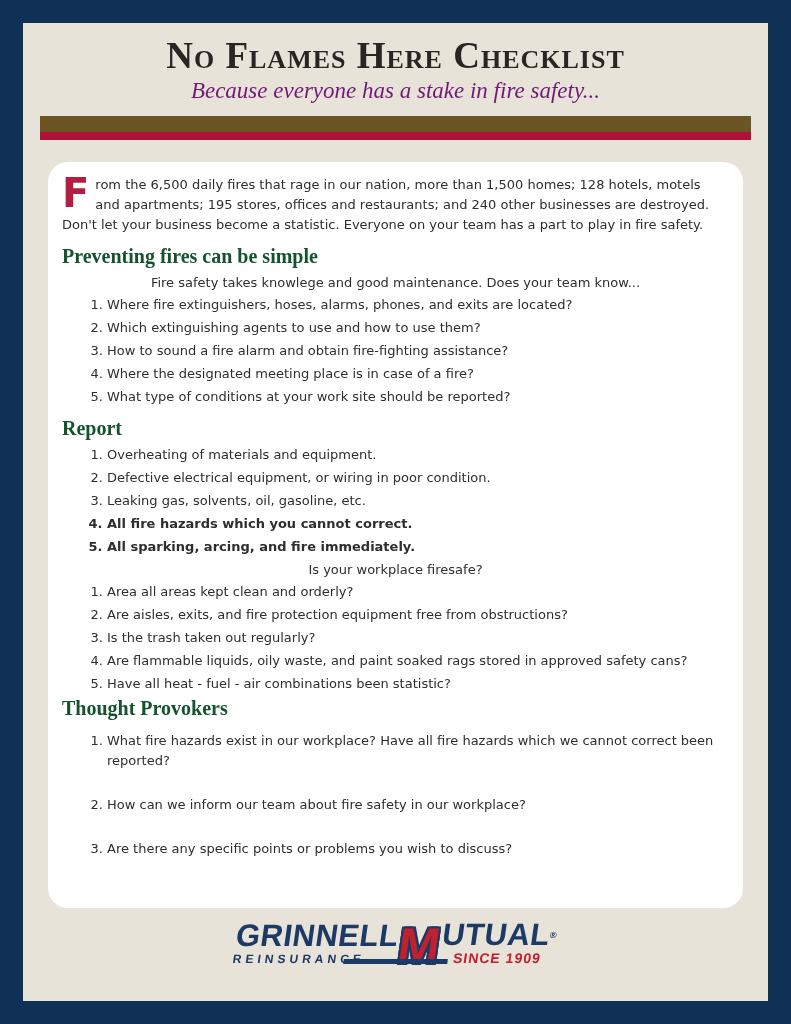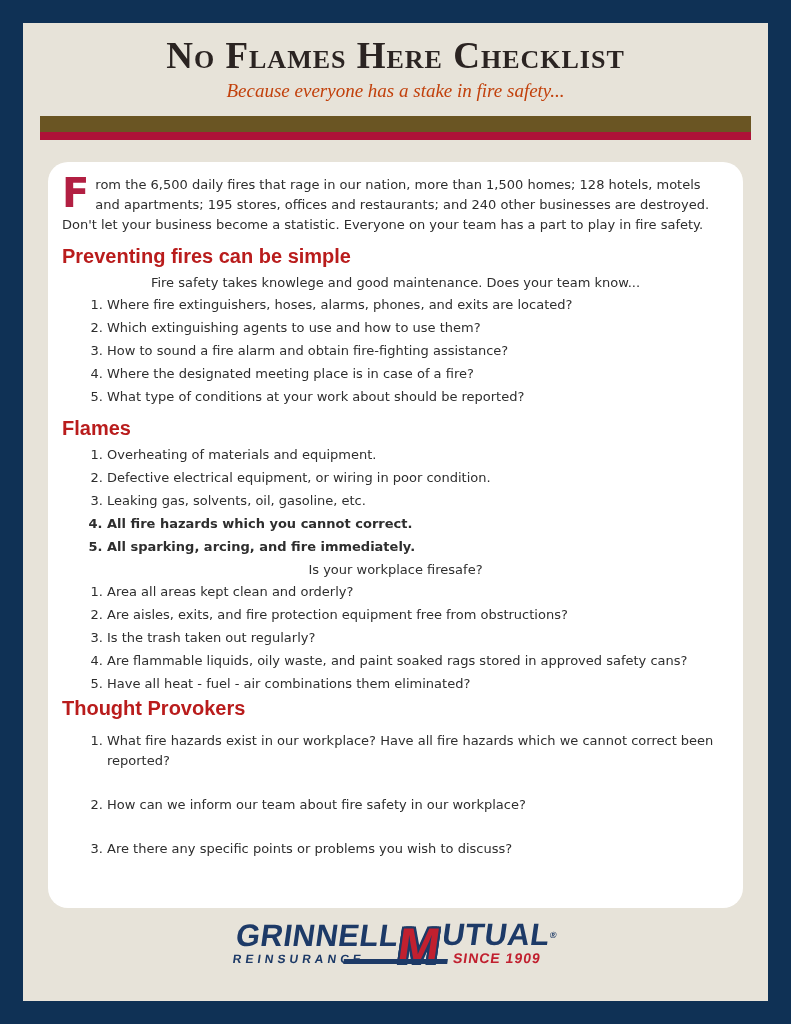--- a/index.html
+++ b/index.html
@@ -22,23 +22,23 @@
     font-variant: small-caps;
     font-weight: bold;
     font-size: 37px;
     line-height: 42px;
     letter-spacing: 1px;
     color: #2b2422;
   }
   .doc-subtitle {
     font-family: "Liberation Serif", "DejaVu Serif", serif;
     font-style: italic;
-    font-size: 19px;
+    font-size: 23px;
     line-height: 28px;
-    color: #c2410c;
+    color: #701a75;
   }
   .divider { margin: 11px 17px 0 17px; }
   .divider .bar-olive { height: 16px; background: #6a5523; }
   .divider .bar-crimson { height: 8px; background: #ae1238; }
 
   
   .panel {
     background: #ffffff;
     margin: 22px 25px 0 25px;
     border-radius: 20px;
@@ -53,25 +53,25 @@
   .drop-cap {
     float: left;
     color: #b21f42;
     font-weight: bold;
     font-size: 40px;
     line-height: 32px;
     margin: 2px 6px 0 0;
   }
 
   .section-heading {
-    font-family: Liberation Sans, sans-serif;
+    font-family: Liberation Serif, serif;
     font-weight: bold;
     font-size: 20px;
     line-height: 22px;
-    color: #b91c1c;
+    color: #14532d;
     margin-top: 10px;
     margin-bottom: 6px;
   }
   .section-heading.tp { margin-top: 0; margin-bottom: 12px; }
 
   .section-lead { margin-bottom: 2px; text-align: center; }
 
   ol.q-list {
     margin: 2px 0 0 0;
     padding-left: 45px;
@@ -159,43 +159,43 @@
     <p class="intro"><span class="drop-cap">F</span><span>rom the 6,500 daily fires that rage in our nation, more than 1,500 homes; 128 hotels, motels and apartments; 195 stores, offices and restaurants; and 240 other businesses are destroyed. Don't let your business become a statistic. Everyone on your team has a part to play in fire safety.</span></p>
 
     <div>
       <div class="section-heading">Preventing fires can be simple</div>
       <div class="section-lead">Fire safety takes knowlege and good maintenance. Does your team know...</div>
       <ol class="q-list">
         <li>Where fire extinguishers, hoses, alarms, phones, and exits are located?</li>
         <li>Which extinguishing agents to use and how to use them?</li>
         <li>How to sound a fire alarm and obtain fire-fighting assistance?</li>
         <li>Where the designated meeting place is in case of a fire?</li>
-        <li>What type of conditions at your work about should be reported?</li>
-      </ol>
-    </div>
-
-    <div>
-      <div class="section-heading">Flames</div>
+        <li>What type of conditions at your work site should be reported?</li>
+      </ol>
+    </div>
+
+    <div>
+      <div class="section-heading">Report</div>
       <ol class="q-list">
         <li>Overheating of materials and equipment.</li>
         <li>Defective electrical equipment, or wiring in poor condition.</li>
         <li>Leaking gas, solvents, oil, gasoline, etc.</li>
         <li class="bold">All fire hazards which you cannot correct.</li>
         <li class="bold">All sparking, arcing, and fire immediately.</li>
       </ol>
     </div>
 
     <div>
       <div class="section-lead">Is your workplace firesafe?</div>
       <ol class="q-list">
         <li>Area all areas kept clean and orderly?</li>
         <li>Are aisles, exits, and fire protection equipment free from obstructions?</li>
         <li>Is the trash taken out regularly?</li>
         <li>Are flammable liquids, oily waste, and paint soaked rags stored in approved safety cans?</li>
-        <li>Have all heat - fuel - air combinations them eliminated?</li>
+        <li>Have all heat - fuel - air combinations been statistic?</li>
       </ol>
     </div>
 
     <div>
       <div class="section-heading tp">Thought Provokers</div>
       <ol class="q-list spaced">
         <li>What fire hazards exist in our workplace? Have all fire hazards which we cannot correct been reported?</li>
         <li>How can we inform our team about fire safety in our workplace?</li>
         <li>Are there any specific points or problems you wish to discuss?</li>
       </ol>

